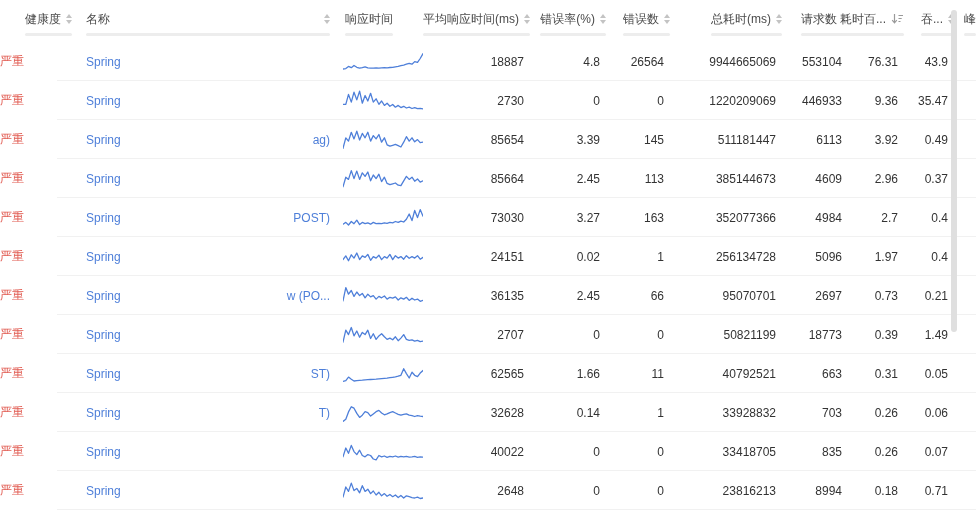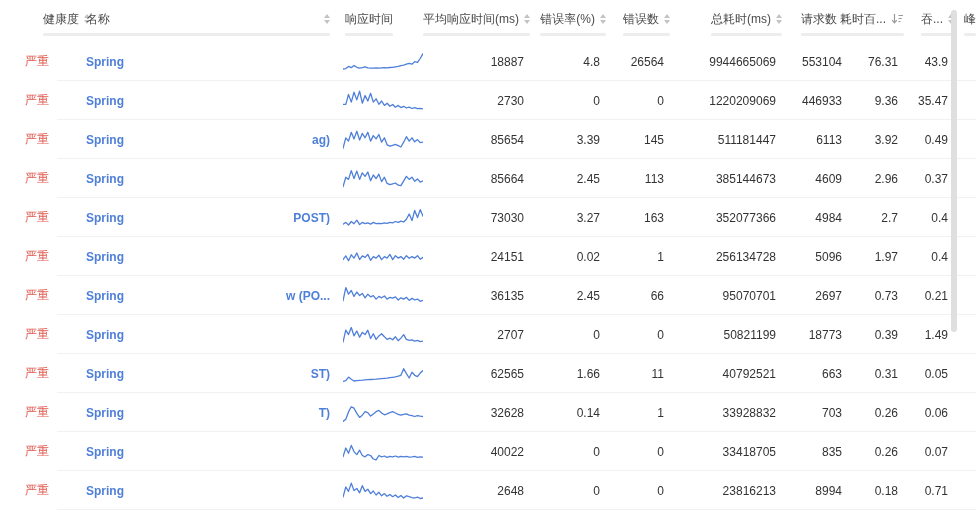--- a/index.html
+++ b/index.html
@@ -17,21 +17,21 @@
 
   
   .thead{
     display:grid;grid-template-columns:var(--cols);
     padding-top:12px;height:42px;align-items:start;
   }
   .th{display:flex;font-size:12px;color:#4a4a4a;line-height:14px}
   .hbox{display:flex;flex-direction:column}
   .hrow{display:flex;align-items:center;gap:5px;white-space:nowrap}
   .bar{height:3px;background:#ededed;border-radius:2px;margin-top:7px}
-  .th-health{padding-left:43px}
+  .th-health{padding-left:25px}
   .th-name{padding-left:10px;padding-right:8px}
   .th-name .hbox{flex:1}
   .th-name .hrow{justify-content:space-between}
   .th-spark{padding-left:7px}
   .th.num{justify-content:flex-end;padding-right:6px}
   .th-peak{padding-left:4px}
 
   .caret{display:inline-flex;flex-direction:column;gap:2px;cursor:pointer}
   .caret i{display:block;width:0;height:0;border-left:3.5px solid transparent;border-right:3.5px solid transparent}
   .caret .up{border-bottom:4px solid #c3c3c3}
@@ -39,24 +39,24 @@
   .sdesc{cursor:pointer}
 
   
   .row{
     display:grid;grid-template-columns:var(--cols);
     height:39px;align-items:center;position:relative;font-size:12px;
   }
   .row::after{
     content:"";position:absolute;left:57px;right:0;bottom:0;height:1px;background:#f1f1f1;
   }
-  .cell-health{padding-left:25px;color:var(--red)}
+  .cell-health{color:var(--red)}
   .cell-name{
     display:flex;align-items:center;padding:0 8px 0 10px;
-    color:var(--blue);white-space:nowrap;overflow:hidden;cursor:pointer;font-weight:bold;
+    color:var(--blue);white-space:nowrap;overflow:hidden;cursor:pointer;
   }
   .cell-name .suffix{margin-left:auto}
   .cell-spark{padding-left:5px;display:flex;align-items:center}
   .cell.num{text-align:right;padding-right:12px;color:#333}
 
   
   .vscroll{
     position:absolute;top:10px;left:951px;width:6px;height:322px;
     border-radius:3px;background:#dfdfdf;cursor:pointer;
   }

